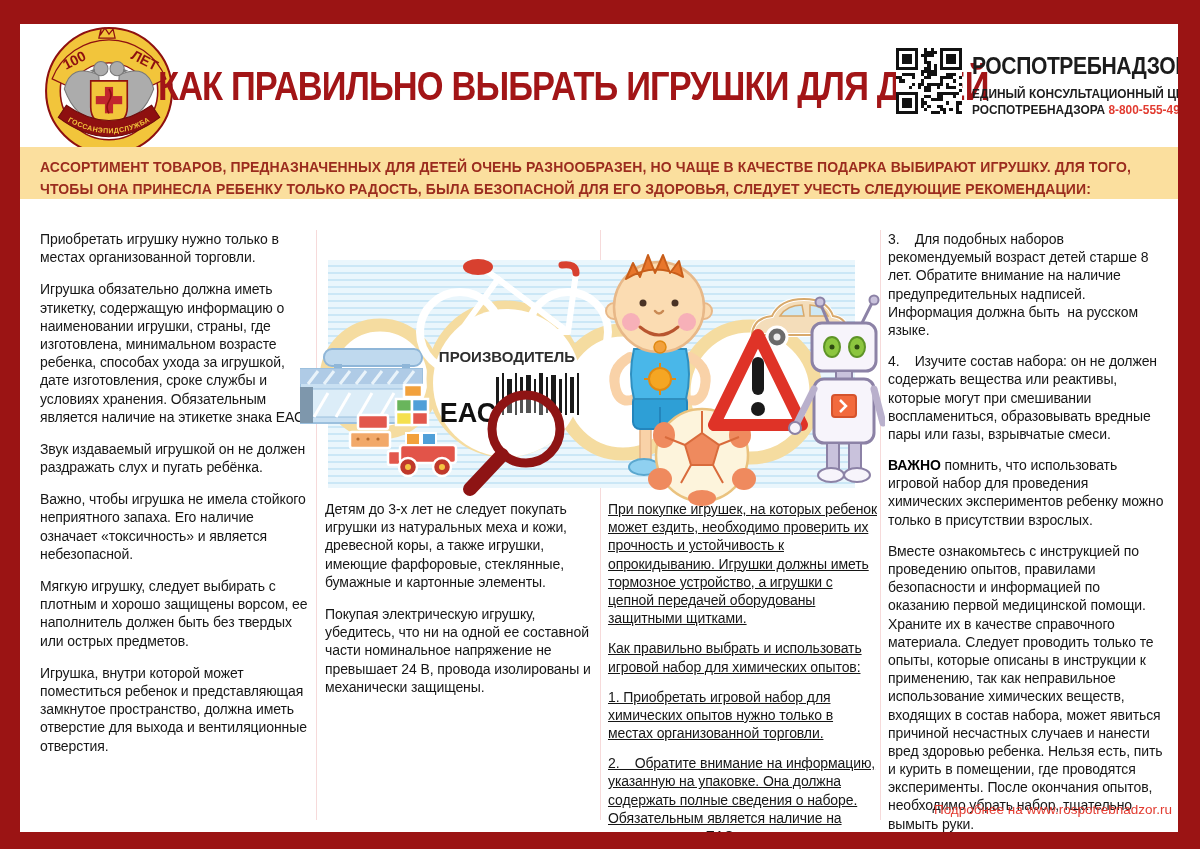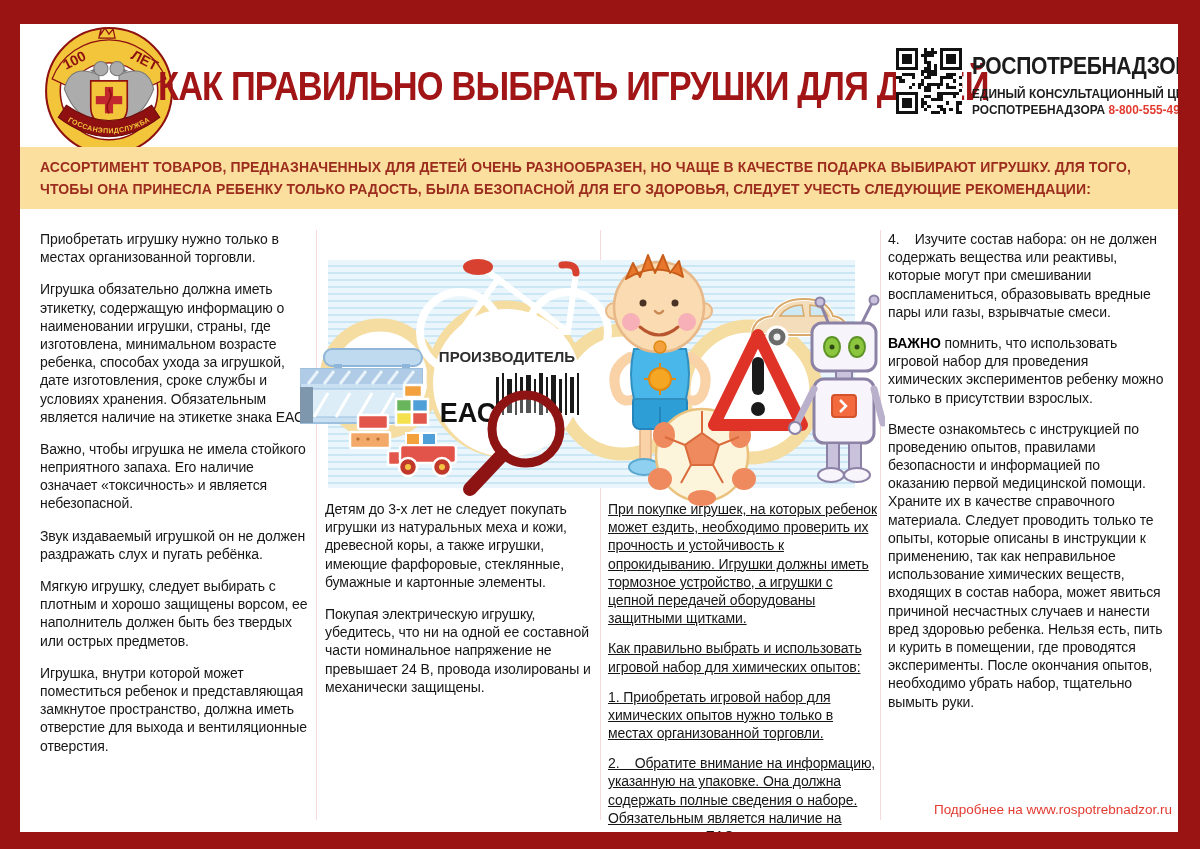--- a/index.html
+++ b/index.html
@@ -17,21 +17,21 @@
     transform:scaleX(.86);transform-origin:left top;white-space:nowrap;
   }
   .qr{position:absolute;left:876px;top:24px;width:66px;height:66px;}
   .agency{position:absolute;left:952px;top:28px;width:210px;}
   .agency-name{font-size:24px;font-weight:bold;color:#1c1c1c;letter-spacing:-.5px;
     transform:scaleX(.88);transform-origin:left top;white-space:nowrap;}
   .agency-sub{margin-top:7px;font-size:12.5px;font-weight:bold;color:#1c1c1c;
     line-height:1.25;transform:scaleX(.95);transform-origin:left top;white-space:nowrap;}
   .agency-phone{color:#E23B30;}
   
-  .banner{position:absolute;left:0;top:123px;width:1158px;height:62px;
+  .banner{position:absolute;left:0;top:123px;width:1158px;height:52px;
     background:#FBDF9E;box-sizing:border-box;padding:10px 26px 0 20px;}
   .banner-text{font-size:14px;font-weight:bold;color:#9B2C1E;line-height:1.55;letter-spacing:.1px;}
   
   .col{position:absolute;width:268px;font-size:14px;line-height:1.3;letter-spacing:-.1px;}
   .col p{margin:0 0 14px 0;}
   .col-1{left:20px;top:206px;}
   .col-2{left:305px;top:476px;}
   .col-3{left:588px;top:476px;width:272px;}
   .col-3 p{margin-bottom:12px;text-decoration:underline;}
   .col-4{left:868px;top:206px;width:276px;}
@@ -224,22 +224,22 @@
     <div class="banner-text">АССОРТИМЕНТ ТОВАРОВ, ПРЕДНАЗНАЧЕННЫХ ДЛЯ ДЕТЕЙ ОЧЕНЬ РАЗНООБРАЗЕН, НО ЧАЩЕ В КАЧЕСТВЕ ПОДАРКА ВЫБИРАЮТ ИГРУШКУ. ДЛЯ ТОГО, ЧТОБЫ ОНА ПРИНЕСЛА РЕБЕНКУ ТОЛЬКО РАДОСТЬ, БЫЛА БЕЗОПАСНОЙ ДЛЯ ЕГО ЗДОРОВЬЯ, СЛЕДУЕТ УЧЕСТЬ СЛЕДУЮЩИЕ РЕКОМЕНДАЦИИ:</div>
   </div>
 
   <div class="vsep" style="left:296px"></div>
   <div class="vsep" style="left:580px"></div>
   <div class="vsep" style="left:860px"></div>
 
   <div class="col col-1">
     <p>Приобретать игрушку нужно только в местах организованной торговли.</p>
     <p>Игрушка обязательно должна иметь этикетку, содержащую информацию о наименовании игрушки, страны, где изготовлена, минимальном возрасте ребенка, способах ухода за игрушкой, дате изготовления, сроке службы и условиях хранения. Обязательным является наличие на этикетке знака ЕАС.</p>
+    <p>Звук издаваемый игрушкой он не должен раздражать слух и пугать ребёнка.</p>
     <p>Важно, чтобы игрушка не имела стойкого неприятного запаха. Его наличие означает «токсичность» и является небезопасной.</p>
-    <p>Звук издаваемый игрушкой он не должен раздражать слух и пугать ребёнка.</p>
     <p>Мягкую игрушку, следует выбирать с плотным и хорошо защищены ворсом, ее наполнитель должен быть без твердых или острых предметов.</p>
     <p>Игрушка, внутри которой может поместиться ребенок и представляющая замкнутое пространство, должна иметь отверстие для выхода и вентиляционные отверстия.</p>
 
   </div>
 
   <div class="illu">
     <div class="stripes"></div>
     <svg width="585" height="278" viewBox="0 0 585 276">
 
       <g fill="#FFFFFF" stroke="#F5DCA0" stroke-width="13">
@@ -408,20 +408,21 @@
   </div>
 
   <div class="col col-3">
     <p>При покупке игрушек, на которых ребенок может ездить, необходимо проверить их прочность и устойчивость к опрокидыванию. Игрушки должны иметь тормозное устройство, а игрушки с цепной передачей оборудованы защитными щитками.</p>
     <p>Как правильно выбрать и использовать игровой набор для химических опытов:</p>
     <p>1. Приобретать игровой набор для химических опытов нужно только в местах организованной торговли.</p>
     <p>2.&nbsp;&nbsp;&nbsp;&nbsp;Обратите внимание на информацию, указанную на упаковке. Она должна содержать полные сведения о наборе. Обязательным является наличие на этикетке знака ЕАС.</p>
   </div>
 
   <div class="col col-4">
+    <p>3.&nbsp;&nbsp;&nbsp;&nbsp;Для подобных наборов рекомендуемый возраст детей старше 8 лет. Обратите внимание на наличие предупредительных надписей. Информация должна быть&nbsp; на русском языке.</p>
     <p>4.&nbsp;&nbsp;&nbsp;&nbsp;Изучите состав набора: он не должен содержать вещества или реактивы, которые могут при смешивании воспламениться, образовывать вредные пары или газы, взрывчатые смеси.</p>
     <p><span class="red">ВАЖНО</span><span> помнить, что использовать игровой набор для проведения химических экспериментов ребенку можно только в присутствии взрослых.</span></p>
     <p>Вместе ознакомьтесь с инструкцией по проведению опытов, правилами безопасности и информацией по оказанию первой медицинской помощи. Храните их в качестве справочного материала. Следует проводить только те опыты, которые описаны в инструкции к применению, так как неправильное использование химических веществ, входящих в состав набора, может явиться причиной несчастных случаев и нанести вред здоровью ребенка. Нельзя есть, пить и курить в помещении, где проводятся эксперименты. После окончания опытов, необходимо убрать набор, тщательно вымыть руки.</p>
 
   </div>
 
   <div class="more-link">Подробнее на www.rospotrebnadzor.ru</div>
 
 </div>
 

